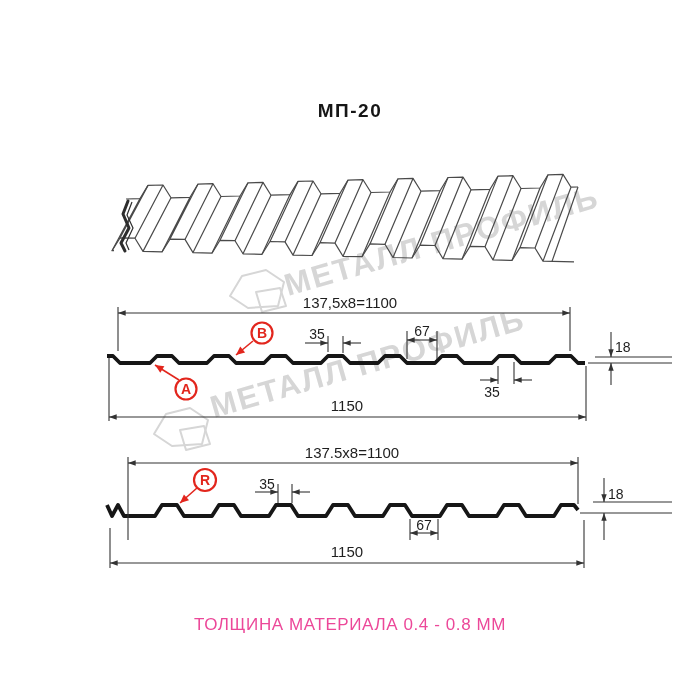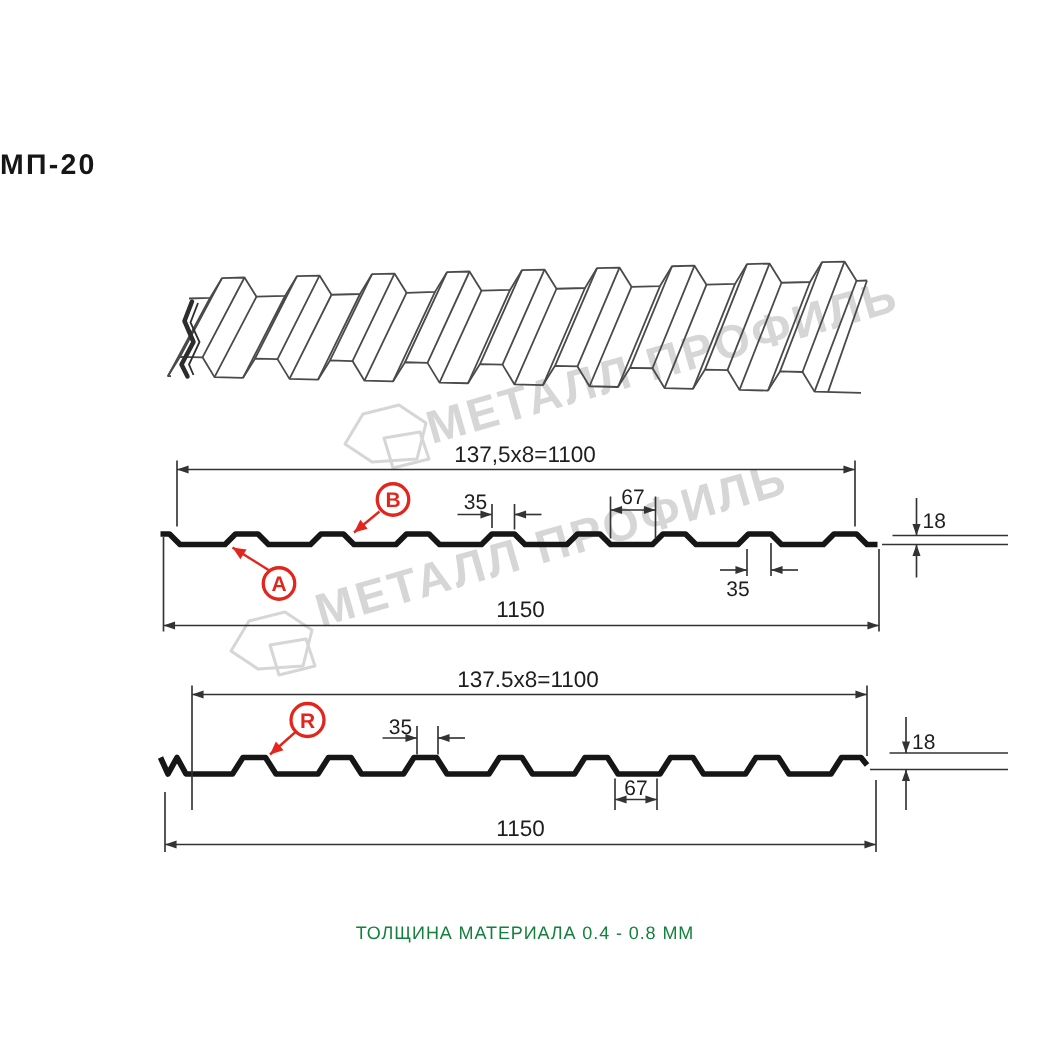--- a/index.html
+++ b/index.html
@@ -1,23 +1,23 @@
 <!DOCTYPE html>
 <html style="--c-ink: #161616; --c-dim: #333333; --c-red: #e2261d; --c-wm: #d6d6d6; --c-sheet: #4a4a4a;"><head>
 <meta charset="utf-8">
 <style>
   html,body{margin:0;padding:0;background:#fff;}
   .page{position:relative;width:700px;height:700px;background:#fff;overflow:hidden;
         font-family:"Liberation Sans","DejaVu Sans",sans-serif;}
   .title{position:absolute;top:54px;left:0;width:700px;text-align:center;
          font-size:40px;font-weight:800;letter-spacing:0px;color:var(--c-ink,#161616);}
-  .subtitle{position:absolute;top:100px;left:0;width:700px;
+  .subtitle{position:absolute;top:100px;left:0;width:700px;text-align:center;
          font-size:19px;font-weight:700;letter-spacing:1.5px;color:var(--c-ink,#161616);}
   .footer{position:absolute;top:615px;left:0;width:700px;text-align:center;
-         font-size:12px;font-weight:500;letter-spacing:0.6px;color:#15803d;}
+         font-size:17px;font-weight:500;letter-spacing:0.6px;color:#ec4899;}
   svg{position:absolute;left:0;top:0;}
   .prof{fill:none;stroke:var(--c-ink,#161616);stroke-width:3.8;stroke-linejoin:round;}
   .thin{fill:none;stroke:var(--c-dim,#333);stroke-width:1.1;}
   .sheet{fill:none;stroke:var(--c-sheet,#4a4a4a);stroke-width:1.2;stroke-linejoin:round;}
   .cap{fill:none;stroke:#2d2d2d;stroke-width:3;stroke-linejoin:round;stroke-linecap:round;}
   .cap2{fill:none;stroke:#2d2d2d;stroke-width:1.2;}
   .dimtxt{fill:#1e1e1e;font-size:14px;font-family:"Liberation Sans","DejaVu Sans",sans-serif;}
   .dimtxt-lg{fill:#1e1e1e;font-size:15px;font-family:"Liberation Sans","DejaVu Sans",sans-serif;}
   .red{stroke:var(--c-red,#e2261d);fill:none;stroke-width:2.2;}
   .redln{stroke:var(--c-red,#e2261d);fill:none;stroke-width:1.6;}

